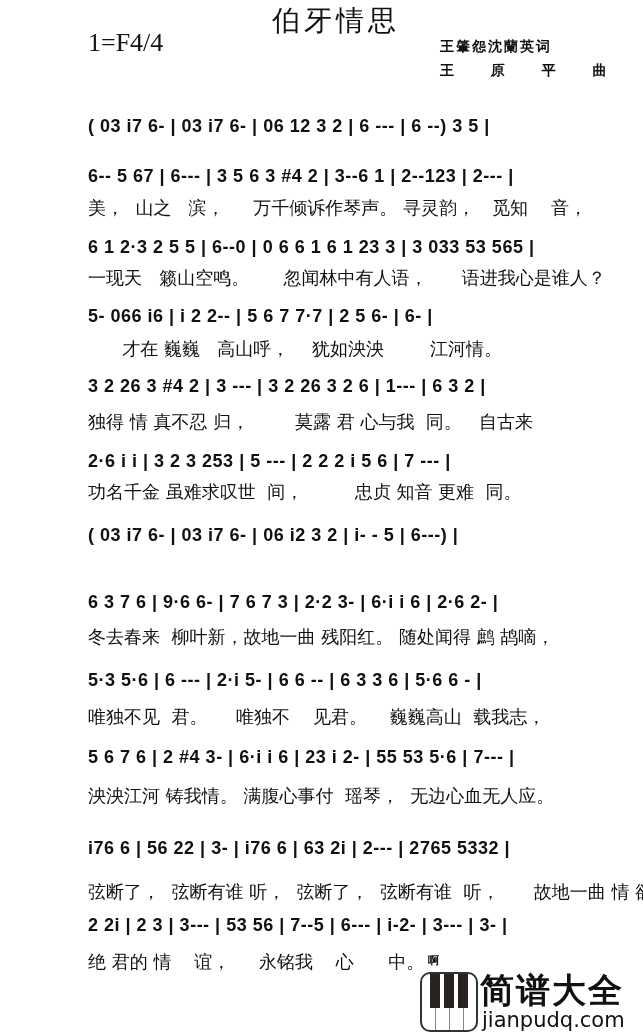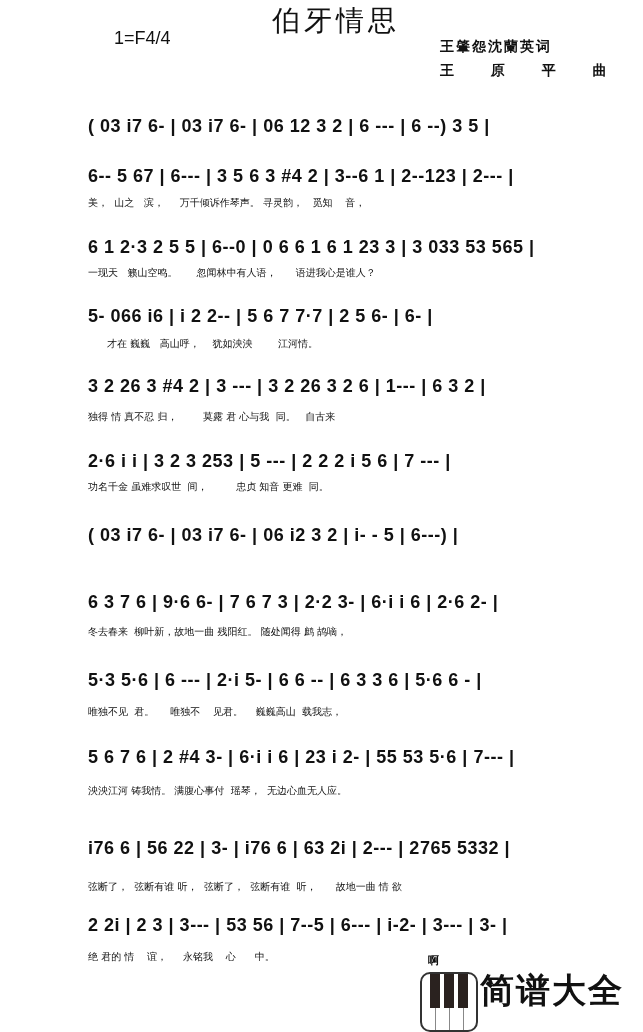--- a/index.html
+++ b/index.html
@@ -1,24 +1,24 @@
 <!DOCTYPE html>
 <html><head>
 <meta charset="utf-8">
 <style>
   html, body { margin:0; padding:0; background:#ffffff; }
   body { width:643px; height:1032px; position:relative; overflow:hidden; font-family:"DejaVu Sans", sans-serif; color:#111; }
   .title { position:absolute; left:272px; top:2px; font-size:28px; font-family:"DejaVu Serif", serif; letter-spacing:4px; }
-  .key { position:absolute; left:88px; top:28px; font-size:18px; font-family:Liberation Sans, sans-serif;margin-left:26px; }
+  .key { position:absolute; left:88px; top:28px; font-size:26px; font-family:Liberation Serif, serif; }
   .credit { position:absolute; left:440px; font-size:14px; font-weight:bold; letter-spacing:2px; }
   .credit.c1 { top:38px; }
   .credit.c2 { top:62px; letter-spacing:16px; }
   .row { position:absolute; left:88px; width:520px; }
   .notes { font-family:"Liberation Sans", sans-serif; font-weight:bold; font-size:18px; white-space:pre; letter-spacing:0.5px; }
-  .lyrics { font-size:10px; white-space:pre; }
+  .lyrics { font-size:18px; white-space:pre; }
   .logo { position:absolute; left:420px; top:968px; width:222px; height:62px; }
   .piano { position:absolute; left:0; top:4px; width:54px; height:56px; border:2px solid #333; border-radius:10px; background:#fff; overflow:hidden; }
   .piano .bk { position:absolute; top:0; width:10px; height:34px; background:#2a221f; }
   .piano .wl { position:absolute; top:34px; width:1px; height:22px; background:#888; }
   .logo-text { position:absolute; left:60px; top:0; font-size:34px; font-weight:bold; letter-spacing:2px; }
   .logo-url { position:absolute; left:62px; top:40px; font-size:21px; }
   .aa { position:absolute; left:428px; top:953px; font-size:11px; font-weight:bold; }
 </style>
 </head>
 <body>
@@ -68,13 +68,14 @@
 <div class="logo">
   <div class="piano">
     <div class="bk" style="left:8px"></div>
     <div class="bk" style="left:22px"></div>
     <div class="bk" style="left:36px"></div>
     <div class="wl" style="left:13px"></div>
     <div class="wl" style="left:27px"></div>
     <div class="wl" style="left:41px"></div>
   </div>
   <div class="logo-text">简谱大全</div>
+  <div class="logo-url">jianpudq.com</div>
 </div>
 
 </body></html>

